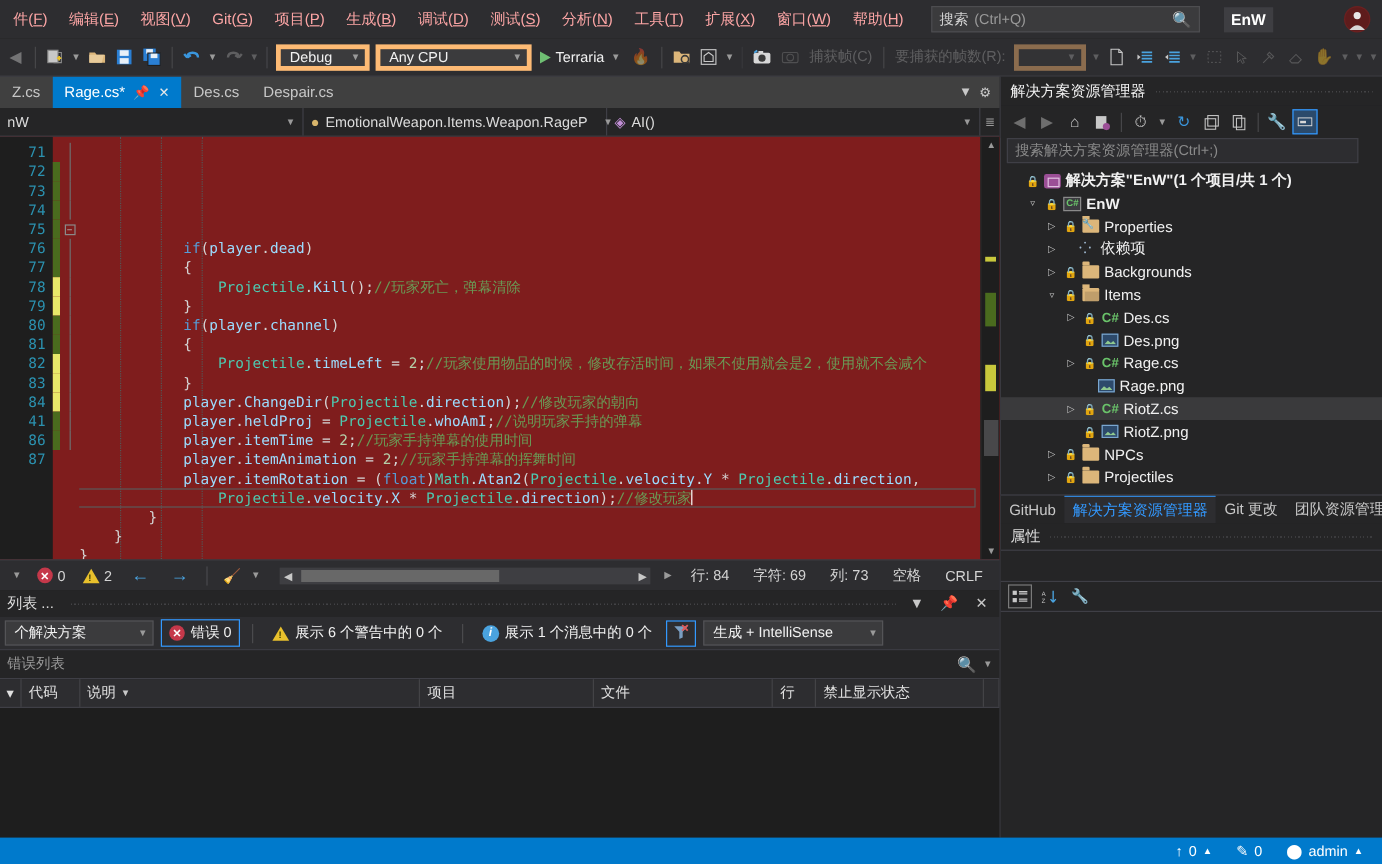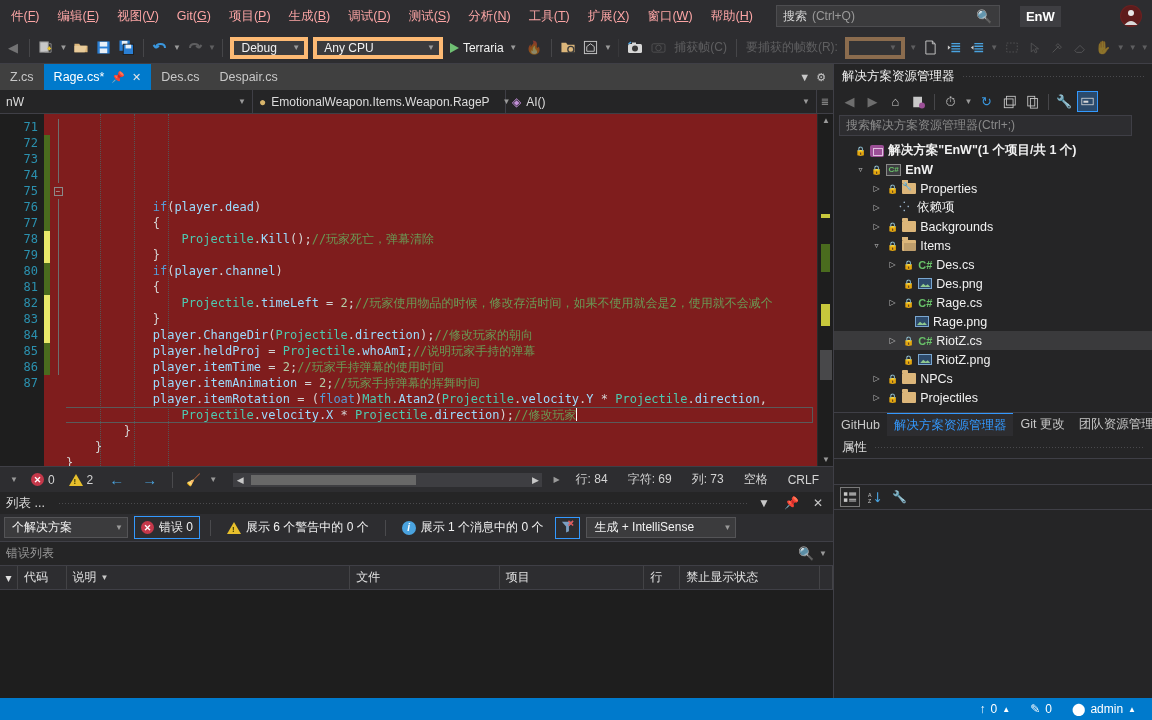--- a/index.html
+++ b/index.html
@@ -514,21 +514,21 @@
             <div>75</div>
             <div>76</div>
             <div>77</div>
             <div>78</div>
             <div>79</div>
             <div>80</div>
             <div>81</div>
             <div>82</div>
             <div>83</div>
             <div>84</div>
-            <div>85</div>
+            <div>41</div>
             <div>86</div>
             <div>87</div>
           </div>
         <div class="change-bar" id="changebar">
             <div class="chg-none"></div>
             <div class="chg-saved"></div>
             <div class="chg-saved"></div>
             <div class="chg-saved"></div>
             <div class="chg-saved"></div>
             <div class="chg-saved"></div>
@@ -682,22 +682,22 @@
           <span class="mag">🔍</span>
           <span class="mcaret">▼</span>
         </div>
         <div class="ep-header">
           <span class="col" style="width:18px; justify-content:center;">▾</span>
           <span class="col" style="width:50px;">代码</span>
           <span class="col" style="width:295px;font-family:Liberation Serif, serif;">
             <span>说明</span>
             <span style="font-size:8px; color:#c8c8c8;">▼</span>
           </span>
+          <span class="col" style="width:150px;">项目</span>
           <span class="col" style="width:155px;">文件</span>
-          <span class="col" style="width:150px;">项目</span>
           <span class="col" style="width:37px;">行</span>
           <span class="col" style="width:145px;">禁止显示状态</span>
           <span class="col" style="flex:1 1 auto;"></span>
         </div>
         <div class="ep-body"></div>
       </div>
     </div>
 
     <div class="right-col">
 

